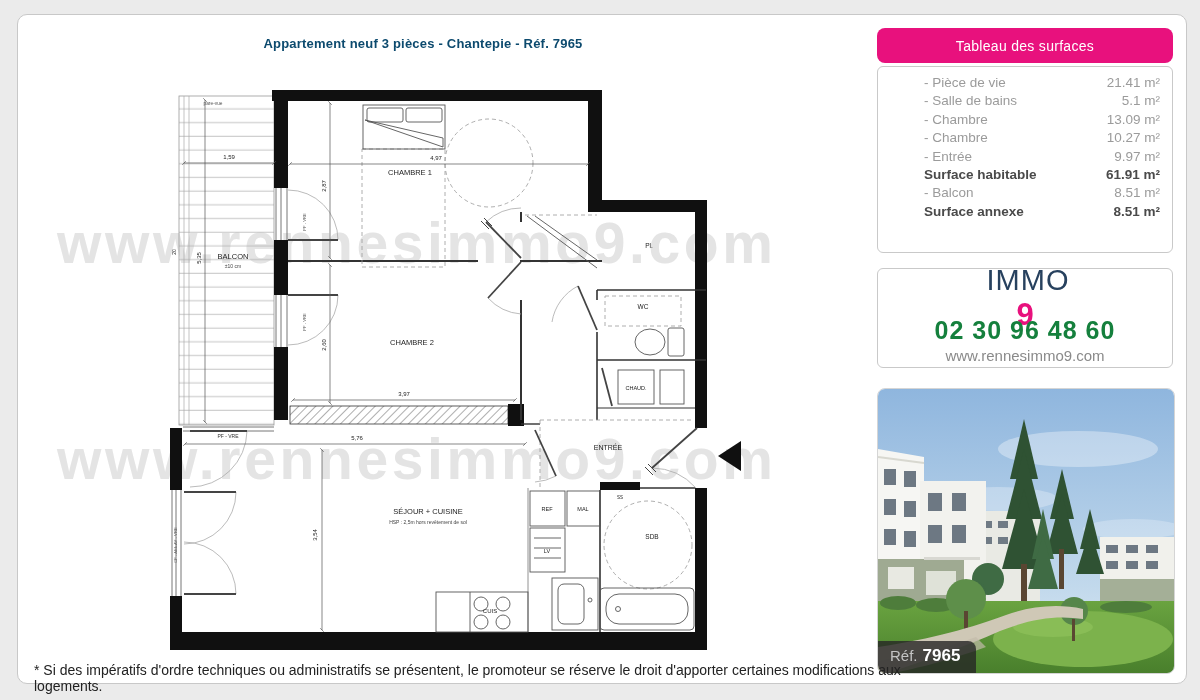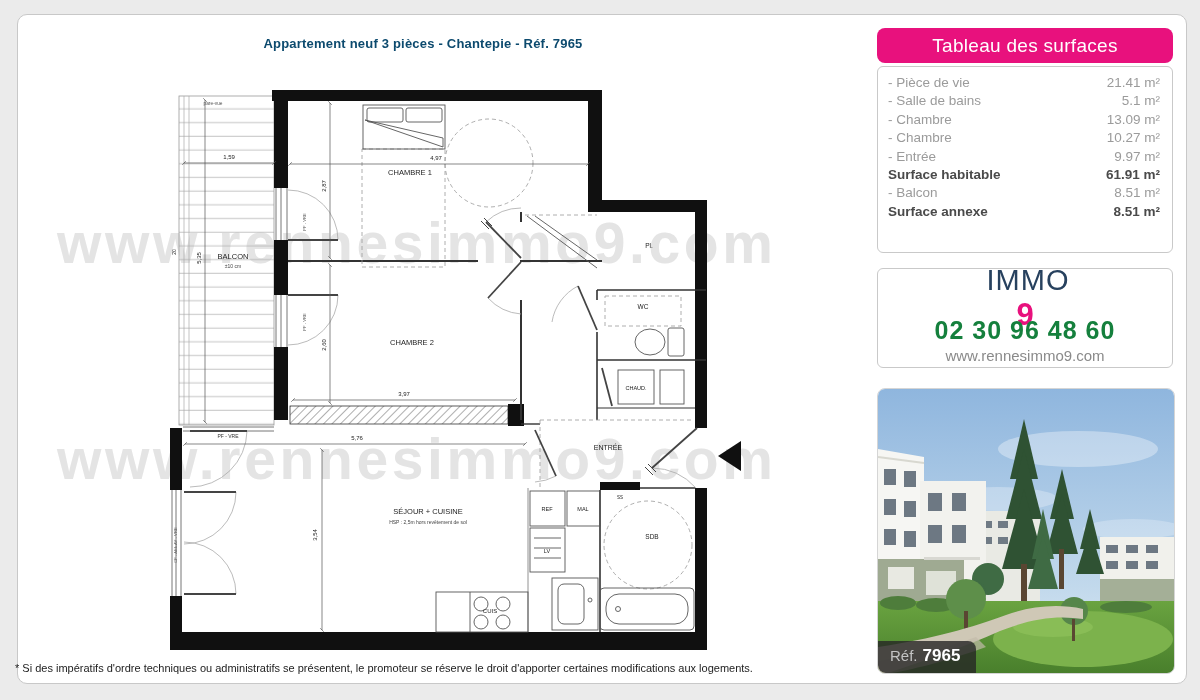--- a/index.html
+++ b/index.html
@@ -15,29 +15,29 @@
   .plan-title{
     position:absolute;left:17px;top:36px;width:812px;text-align:center;
     font-size:13px;font-weight:bold;color:#0c4a6e;letter-spacing:.2px;
   }
   svg text{font-family:"Liberation Sans", sans-serif;}
   
   .surf-header{
     position:absolute;left:877px;top:28px;width:296px;height:35px;
     background:#e8117d;border-radius:8px;color:#fff;
     display:flex;align-items:center;justify-content:center;
-    font-size:19px;letter-spacing:.3px;
+    font-size:14px;letter-spacing:.3px;
   }
   .surf-box{
     position:absolute;left:877px;top:66px;width:296px;height:187px;
     border:1px solid #c9c9c9;border-radius:6px;background:#fff;
     box-sizing:border-box;padding:7px 12px 0 10px;
   }
   .surf-row{display:flex;justify-content:space-between;align-items:baseline;
-    font-size:13.5px;line-height:18.4px;color:#9b9b9b;}
+    font-size:13.5px;line-height:18.4px;color:#9b9b9b;margin-left:36px;}
   .surf-row.bold{color:#4a4a4a;font-weight:bold;align-items:flex-end;}
   .contact-box{
     position:absolute;left:877px;top:268px;width:296px;height:100px;
     border:1px solid #c9c9c9;border-radius:6px;background:#fff;
     box-sizing:border-box;text-align:center;
   }
   .logo-row{display:flex;align-items:center;justify-content:center;margin-top:12px;height:34px;flex-direction:column;}
   .logo-immo{color:#27415e;font-size:29px;letter-spacing:1px;margin-left:6px;}
   .logo-nine{color:#e8117d;font-size:31px;font-weight:bold;}
   .phone{color:#15803d;font-size:25px;font-weight:bold;letter-spacing:1px;margin-top:1px;}
@@ -46,22 +46,22 @@
     position:absolute;left:877px;top:388px;width:296px;height:284px;
     border-radius:8px;overflow:hidden;border:1px solid #d5d5d5;
   }
   .ref-badge{
     position:absolute;left:0;bottom:0;padding:5px 16px 7px 12px;
     background:rgba(38,38,38,.8);border-radius:0 8px 0 8px;
     font-size:15px;color:#c4c4c4;text-align:right;
   }
   .ref-badge b{color:#fff;font-size:17px;font-weight:bold;margin-left:5px;}
   .footer-note{
-    position:absolute;left:15px;top:662px;width:900px;
-    font-size:11px;color:#222;
+    position:absolute;left:34px;top:662px;width:900px;
+    font-size:14px;color:#222;
   }
 </style>
 </head>
 <body>
 
 <div class="card"></div>
 
 <div class="plan-title">Appartement neuf 3 pièces - Chantepie - Réf. 7965</div>
 
 <svg style="position:absolute;left:17px;top:14px;" width="843" height="668" viewBox="17 14 843 668">

